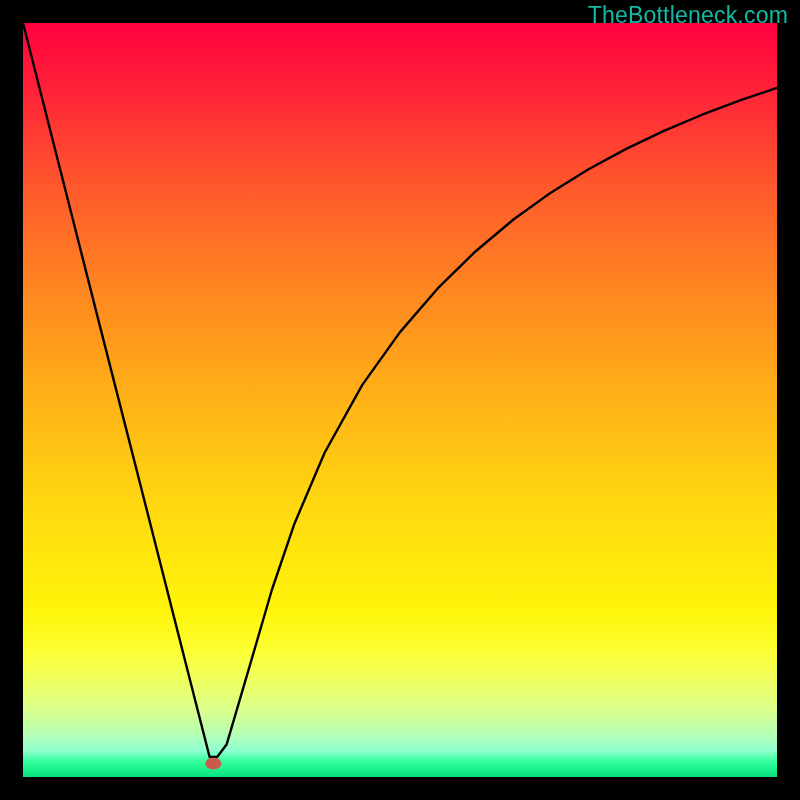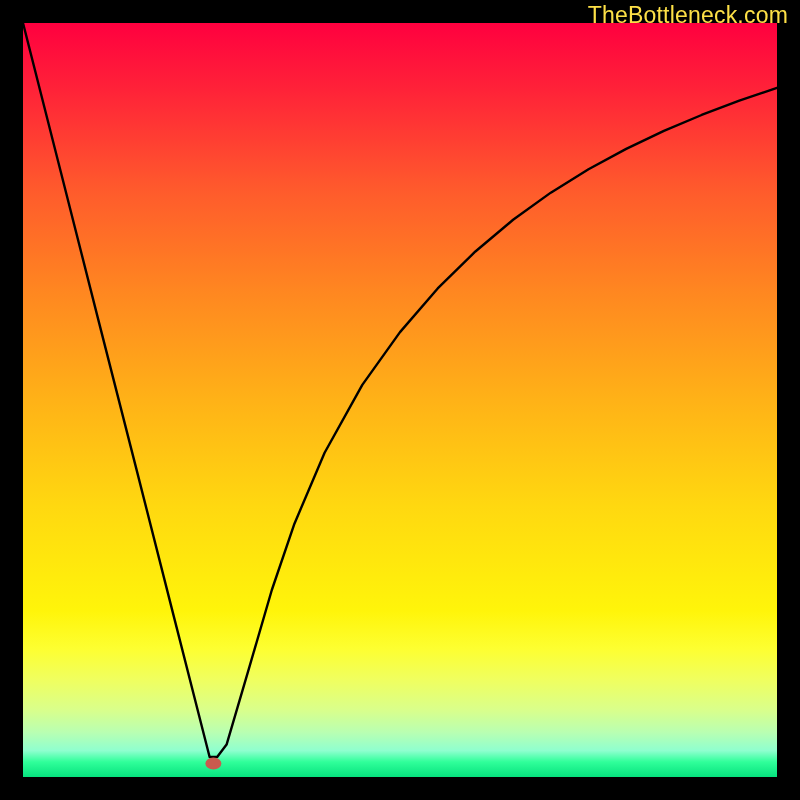--- a/index.html
+++ b/index.html
@@ -40,21 +40,21 @@
       #baffb1 94%,
       #8fffcf 96.5%,
       #30ff9a 98%,
       #06e27e 100%
     );
   }
   .watermark {
     position: absolute;
     top: 2px;
     right: 12px;
-    color: #fde047;
+    color: #14b8a6;
     font-size: 23px;
     font-weight: 400;
     letter-spacing: 0.2px;
     user-select: none;
   }
   svg.overlay {
     position: absolute;
     top: 23px;
     left: 23px;
     width: 754px;

